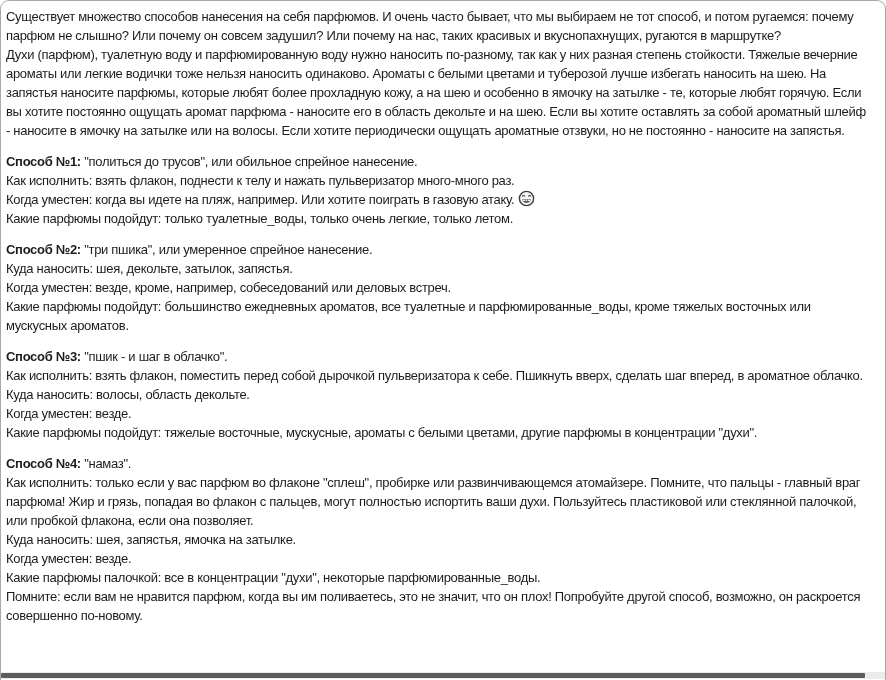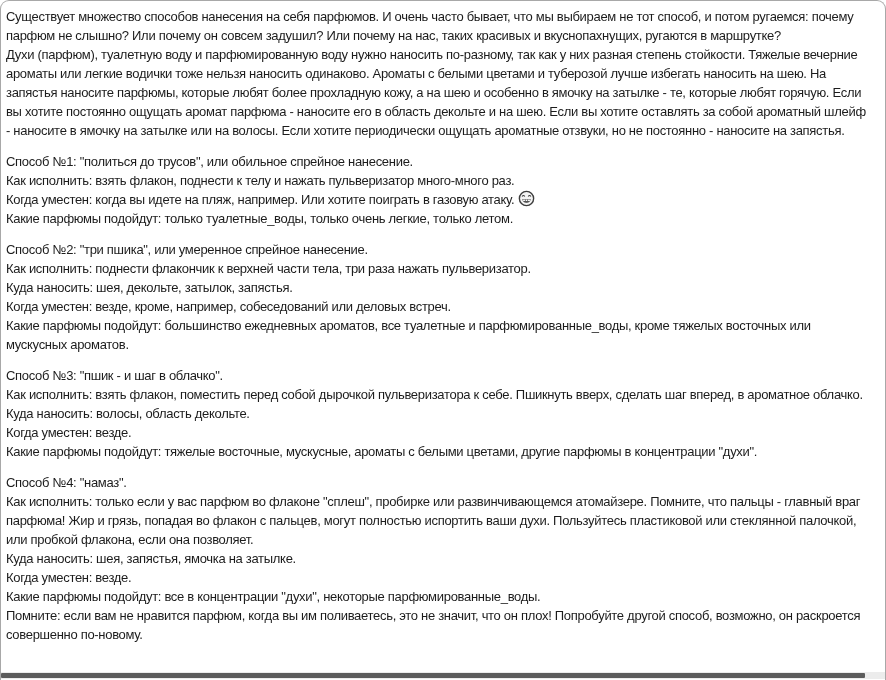--- a/index.html
+++ b/index.html
@@ -25,21 +25,21 @@
     padding:4px 15px 0 5px;
     overflow:hidden;
     color:var(--text);
     font-size:13px;
     line-height:19px;
     letter-spacing:-0.3px;
   }
   .doc-content p{margin:0;}
   .section{margin-top:12px;}
   .footer-note{margin-top:12px;}
-  b.sec-title{font-weight:normal;}
+  b.sec-title{font-weight:bold;}
   .emoticon{
     display:inline-block;width:17px;height:17px;
     vertical-align:-3px;margin-left:4px;
   }
   .hscrollbar{
     position:absolute;left:0;right:0;bottom:1px;height:7px;
     background:var(--track);
   }
   .hscroll-thumb{
     position:absolute;left:0;top:1px;height:5px;width:97.7%;
@@ -66,40 +66,39 @@
             <path d="M5.2 10.6 h9.6 a4.8 4.3 0 0 1 -9.6 0 z" fill="#3c3c3c"></path>
             <rect x="6" y="11.1" width="8" height="2" fill="#ffffff"></rect>
             <line x1="8.7" y1="11.1" x2="8.7" y2="13.1" stroke="#3c3c3c" stroke-width="0.8"></line>
             <line x1="11.3" y1="11.1" x2="11.3" y2="13.1" stroke="#3c3c3c" stroke-width="0.8"></line>
           </svg></p>
       <p>Какие парфюмы подойдут: только туалетные_воды, только очень легкие, только летом.</p>
     </div>
 
     <div class="section">
       <p><b class="sec-title">Способ №2:</b><span> "три пшика", или умеренное спрейное нанесение.</span></p>
-      <p>Как исполнить: поднести флакончик к верхней части тела, три раза нажать пульверизатор.</p>
       <p>Куда наносить: шея, декольте, затылок, запястья.</p>
       <p>Когда уместен: везде, кроме, например, собеседований или деловых встреч.</p>
       <p>Какие парфюмы подойдут: большинство ежедневных ароматов, все туалетные и парфюмированные_воды, кроме тяжелых восточных или мускусных ароматов.</p>
     </div>
 
     <div class="section">
       <p><b class="sec-title">Способ №3:</b><span> "пшик - и шаг в облачко".</span></p>
       <p>Как исполнить: взять флакон, поместить перед собой дырочкой пульверизатора к себе. Пшикнуть вверх, сделать шаг вперед, в ароматное облачко.</p>
       <p>Куда наносить: волосы, область декольте.</p>
       <p>Когда уместен: везде.</p>
       <p>Какие парфюмы подойдут: тяжелые восточные, мускусные, ароматы с белыми цветами, другие парфюмы в концентрации "духи".</p>
     </div>
 
     <div class="section">
       <p><b class="sec-title">Способ №4:</b><span> "намаз".</span></p>
       <p>Как исполнить: только если у вас парфюм во флаконе "сплеш", пробирке или развинчивающемся атомайзере. Помните, что пальцы - главный враг парфюма! Жир и грязь, попадая во флакон с пальцев, могут полностью испортить ваши духи. Пользуйтесь пластиковой или стеклянной палочкой, или пробкой флакона, если она позволяет.</p>
       <p>Куда наносить: шея, запястья, ямочка на затылке.</p>
       <p>Когда уместен: везде.</p>
-      <p>Какие парфюмы подойдут: все в концентрации "духи", некоторые парфюмированные_воды.</p>
+      <p>Какие парфюмы палочкой: все в концентрации "духи", некоторые парфюмированные_воды.</p>
     </div>
 
     <p class="footer-note">Помните: если вам не нравится парфюм, когда вы им поливаетесь, это не значит, что он плох! Попробуйте другой способ, возможно, он раскроется совершенно по-новому.</p>
 
   </div>
 
   <div class="hscrollbar">
     <div class="hscroll-thumb"></div>
   </div>
 </div>

